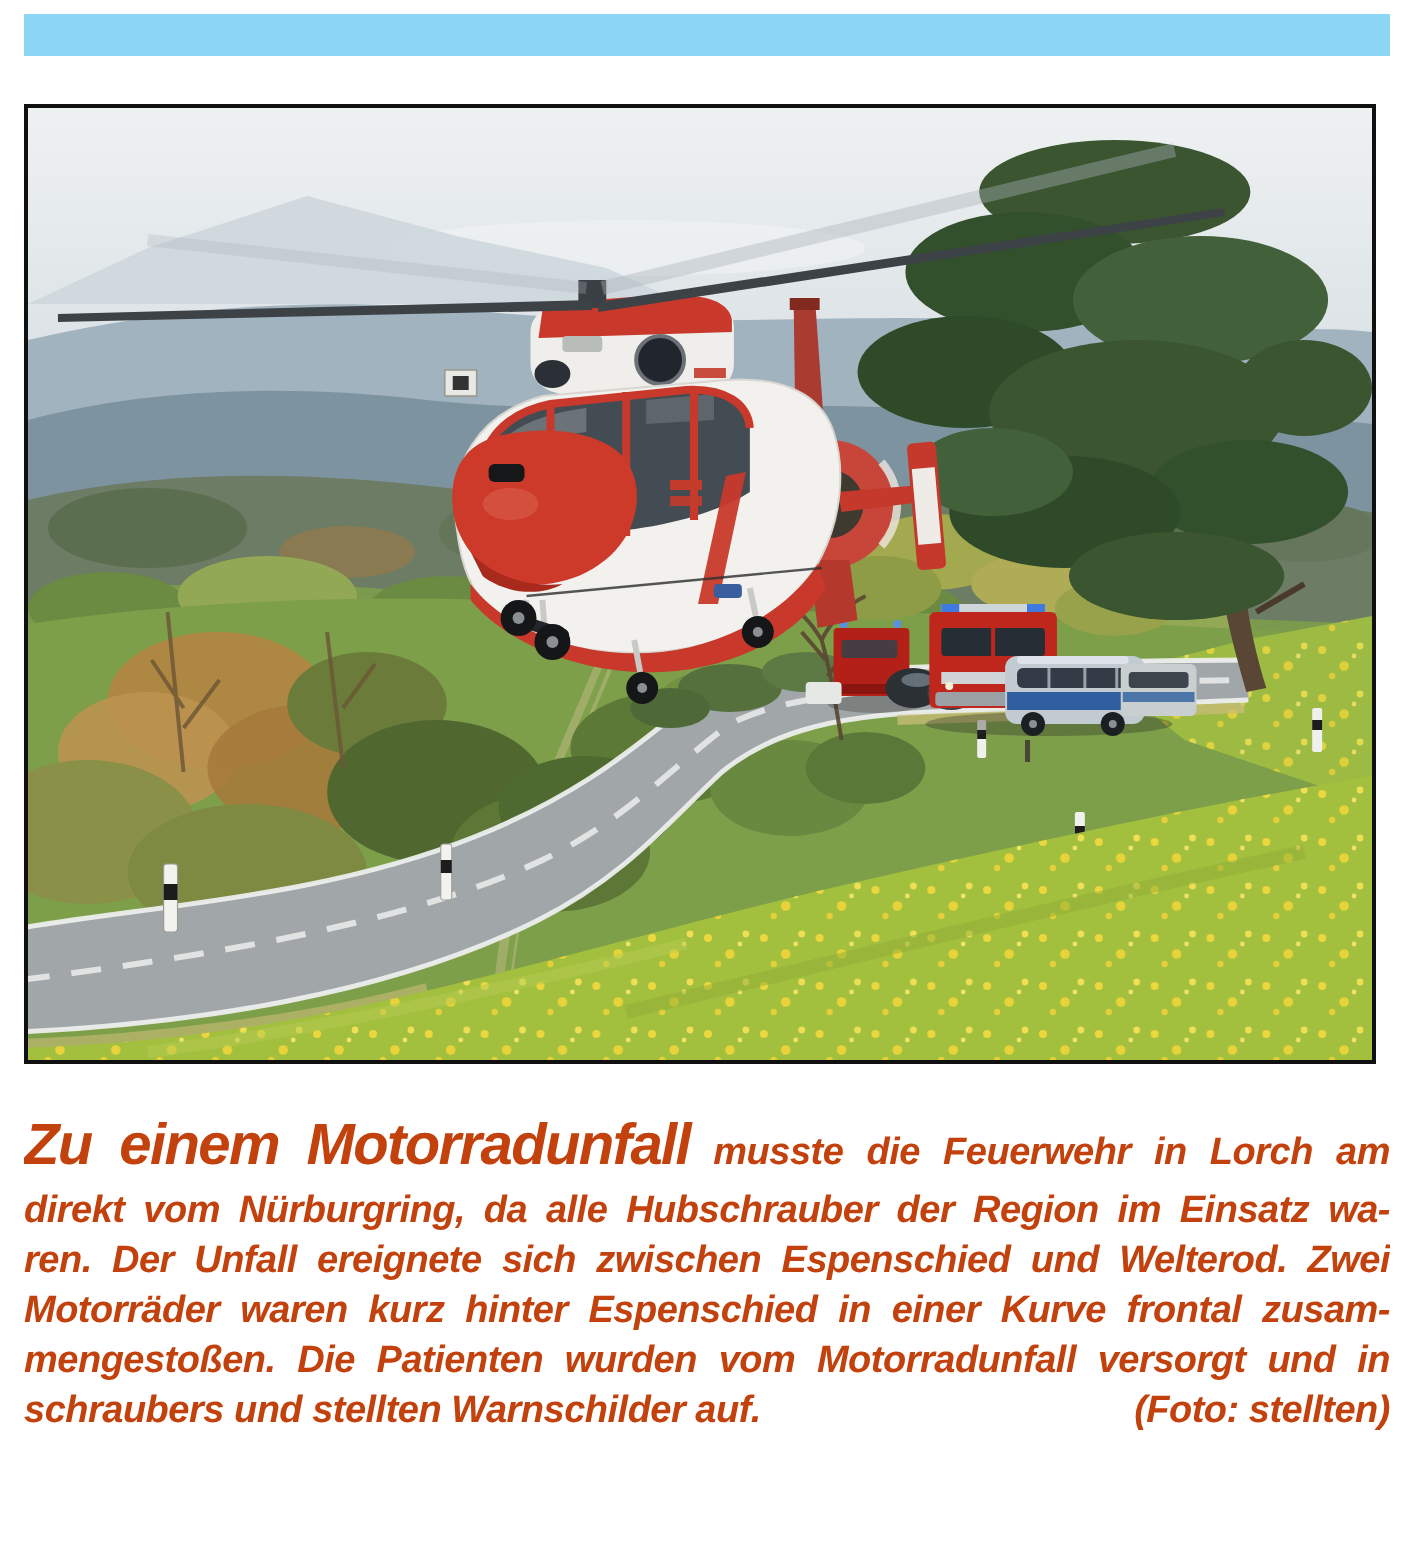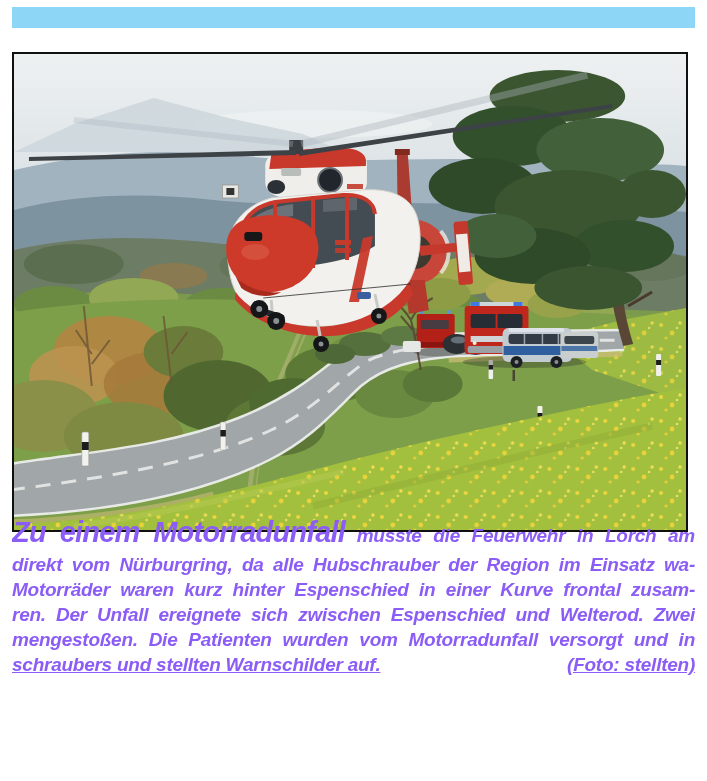--- a/index.html
+++ b/index.html
@@ -10,32 +10,32 @@
   .topbar {
     position:absolute; left:12px; top:7px; width:683px; height:21px;
     background:#8ed6f6;
   }
   .photo {
     position:absolute; left:12px; top:52px; width:672px; height:476px;
     margin:0; border:2px solid #101010; background:#dfe4e6; overflow:hidden;
   }
   .photo svg { display:block; width:100%; height:100%; }
   .article {
-    position:absolute; left:12px; top:516px; width:683px;
-    color:#8b5cf6; font-weight:bold; font-style:italic; overflow:hidden;
+    position:absolute; left:12px; top:557px; width:683px;
+    color:#c2410c; font-weight:bold; font-style:italic; overflow:hidden;
   }
   .line {
     font-size:19px; line-height:25px; letter-spacing:-0.25px;
     text-align:justify; text-align-last:justify;
   }
   .line.first { line-height:33px; }
   .lead { font-size:29px; letter-spacing:-0.8px; }
   .line.last {
     display:flex; justify-content:space-between;
-    text-align:right; text-align-last:auto;text-decoration:underline;
+    text-align:right; text-align-last:auto;
   }
   .credit { white-space:nowrap; }
 </style>
 </head>
 <body>
 
 <div class="page">
 
   <div class="topbar" style="background: rgb(142, 214, 246);"></div>
 
@@ -315,22 +315,22 @@
           <polygon points="283,96 15,103 15,107 283,101" fill="#3d4247"></polygon>
           <polygon points="286,97 600,50 600,54 286,102" fill="#3d4247"></polygon>
         </g>
       </g>
     </svg>
   </figure>
 
   <div class="article">
     <div class="line first"><span class="lead">Zu einem Motorradunfall</span><span> musste die Feuerwehr in Lorch am</span></div>
     <div class="line">direkt vom Nürburgring, da alle Hubschrauber der Region im Einsatz wa-</div>
+    <div class="line">ren. Der Unfall ereignete sich zwischen Espenschied und Welterod. Zwei</div>
     <div class="line">Motorräder waren kurz hinter Espenschied in einer Kurve frontal zusam-</div>
-    <div class="line">ren. Der Unfall ereignete sich zwischen Espenschied und Welterod. Zwei</div>
     <div class="line">mengestoßen. Die Patienten wurden vom Motorradunfall versorgt und in</div>
     <div class="line last">
       <span>schraubers und stellten Warnschilder auf.</span>
       <span class="credit">(Foto: stellten)</span>
     </div>
   </div>
 
 </div>
 
 </body></html>

